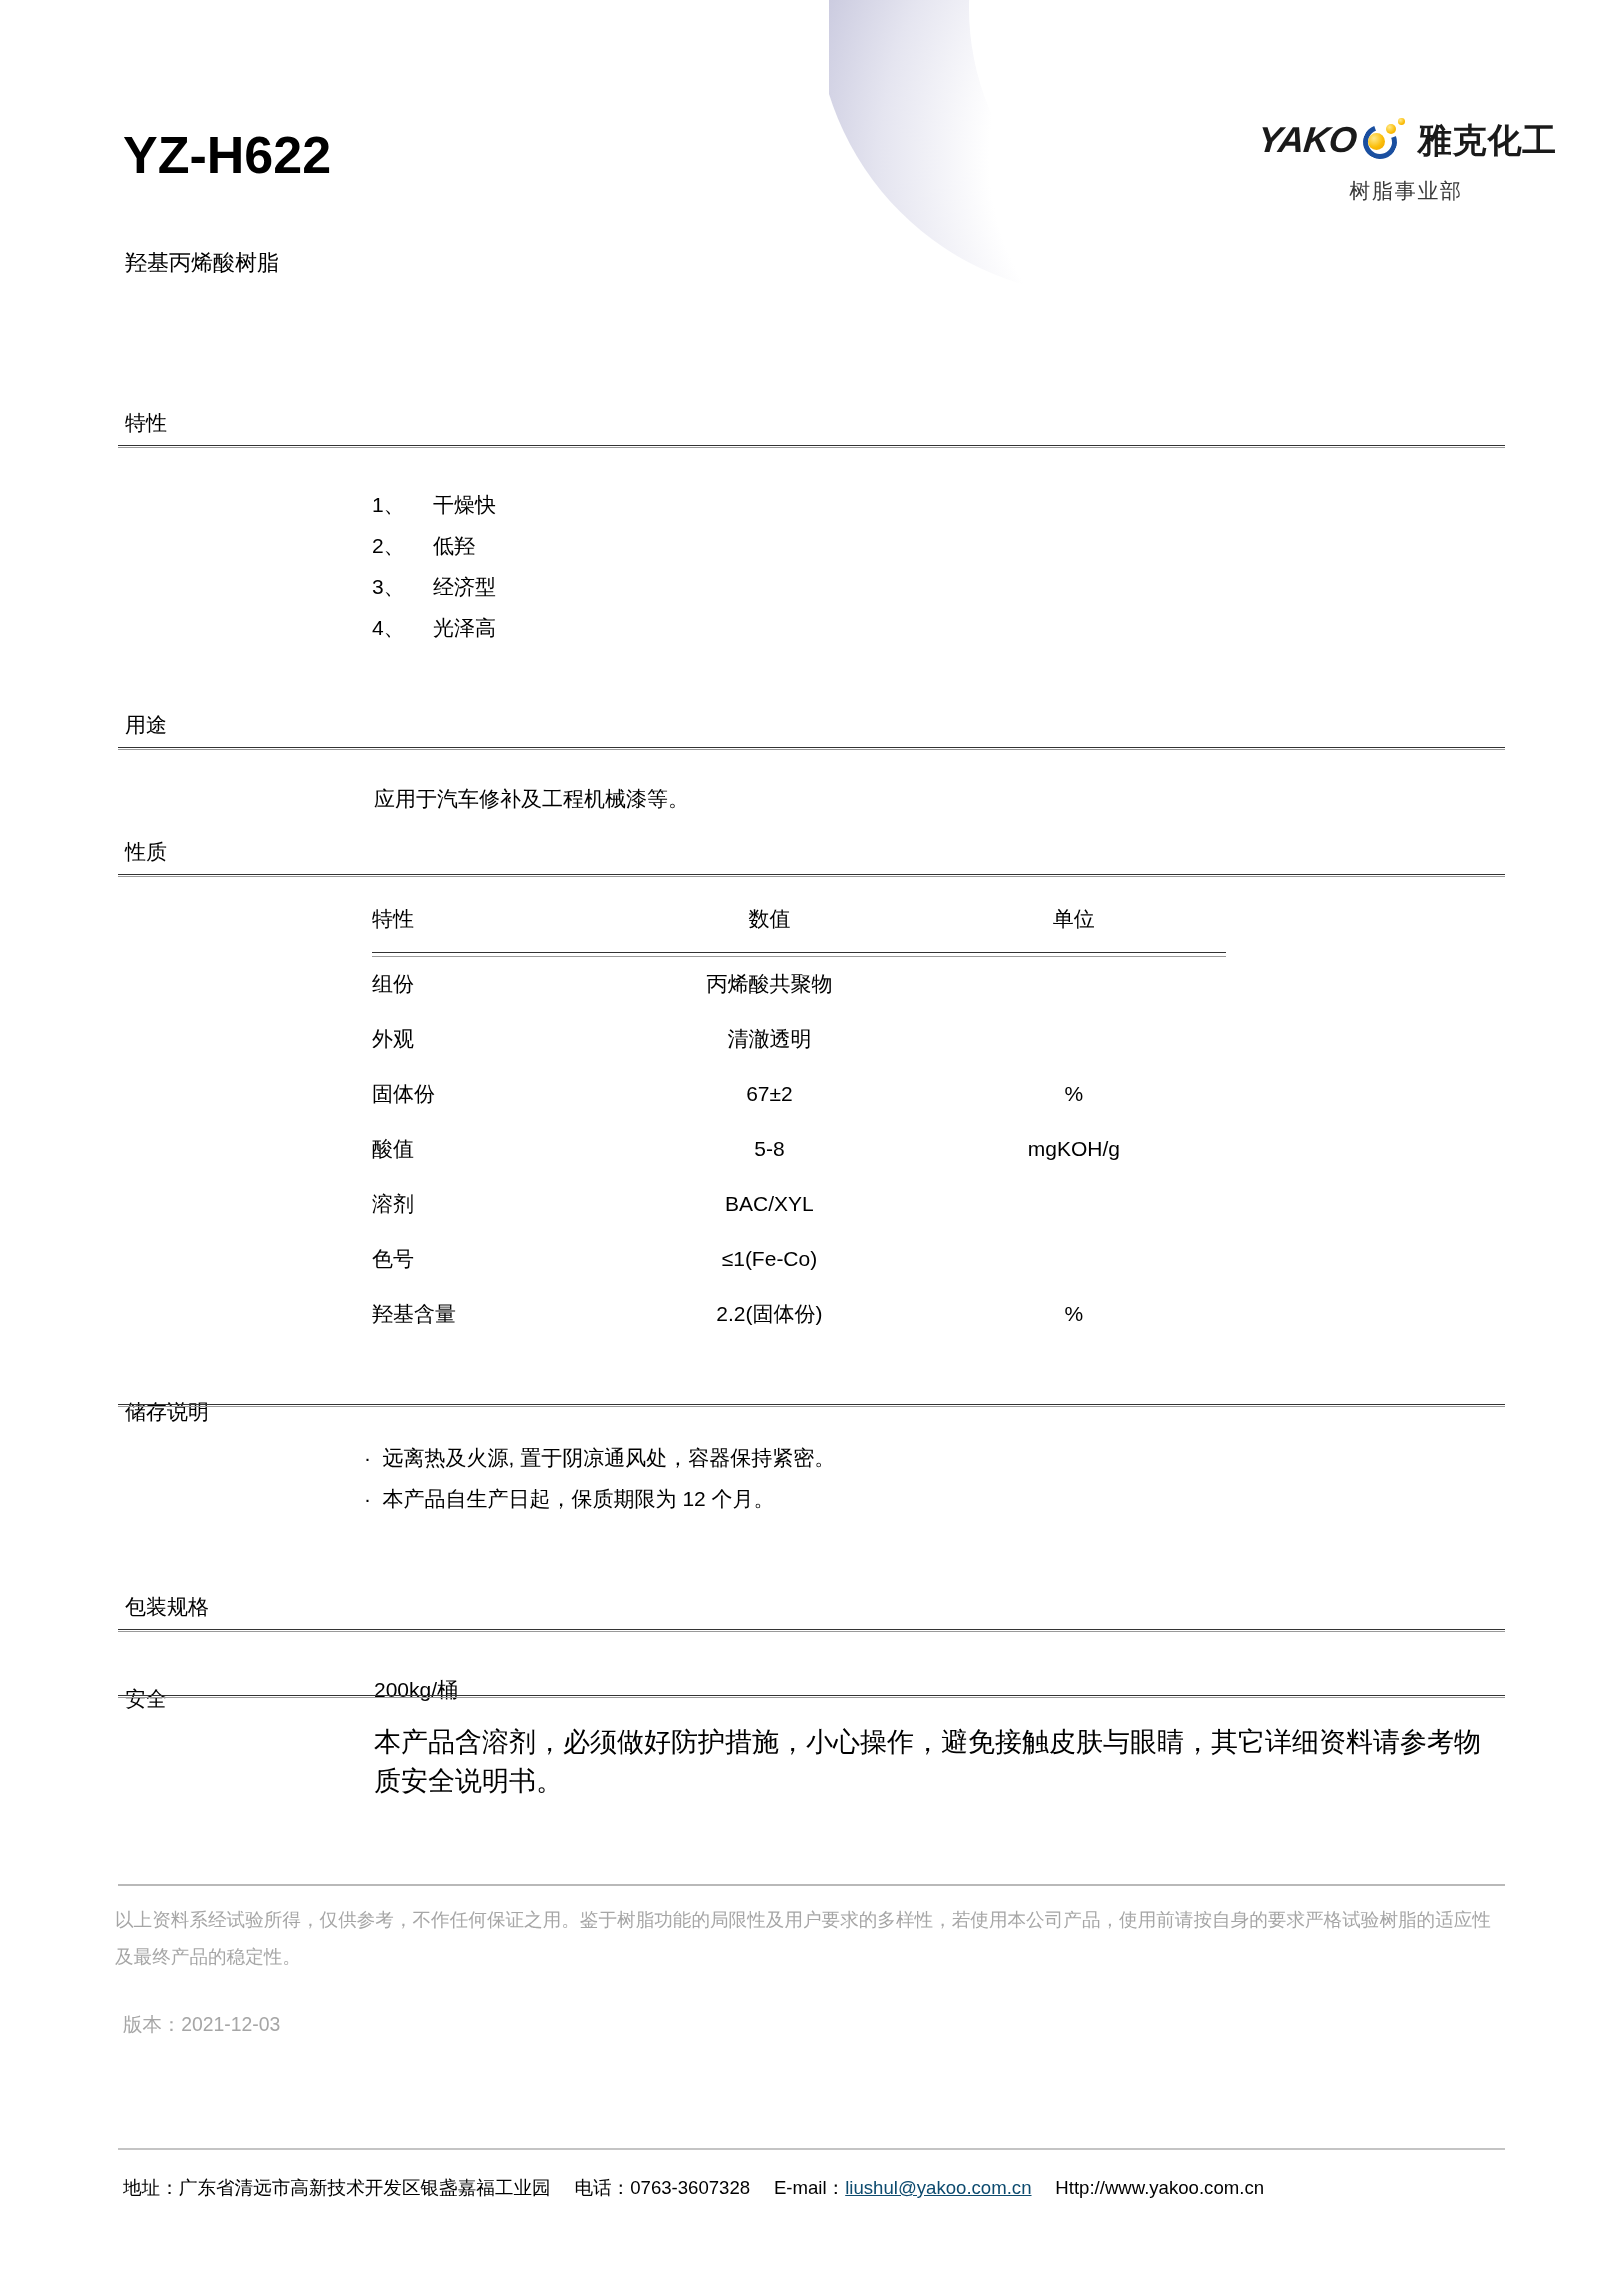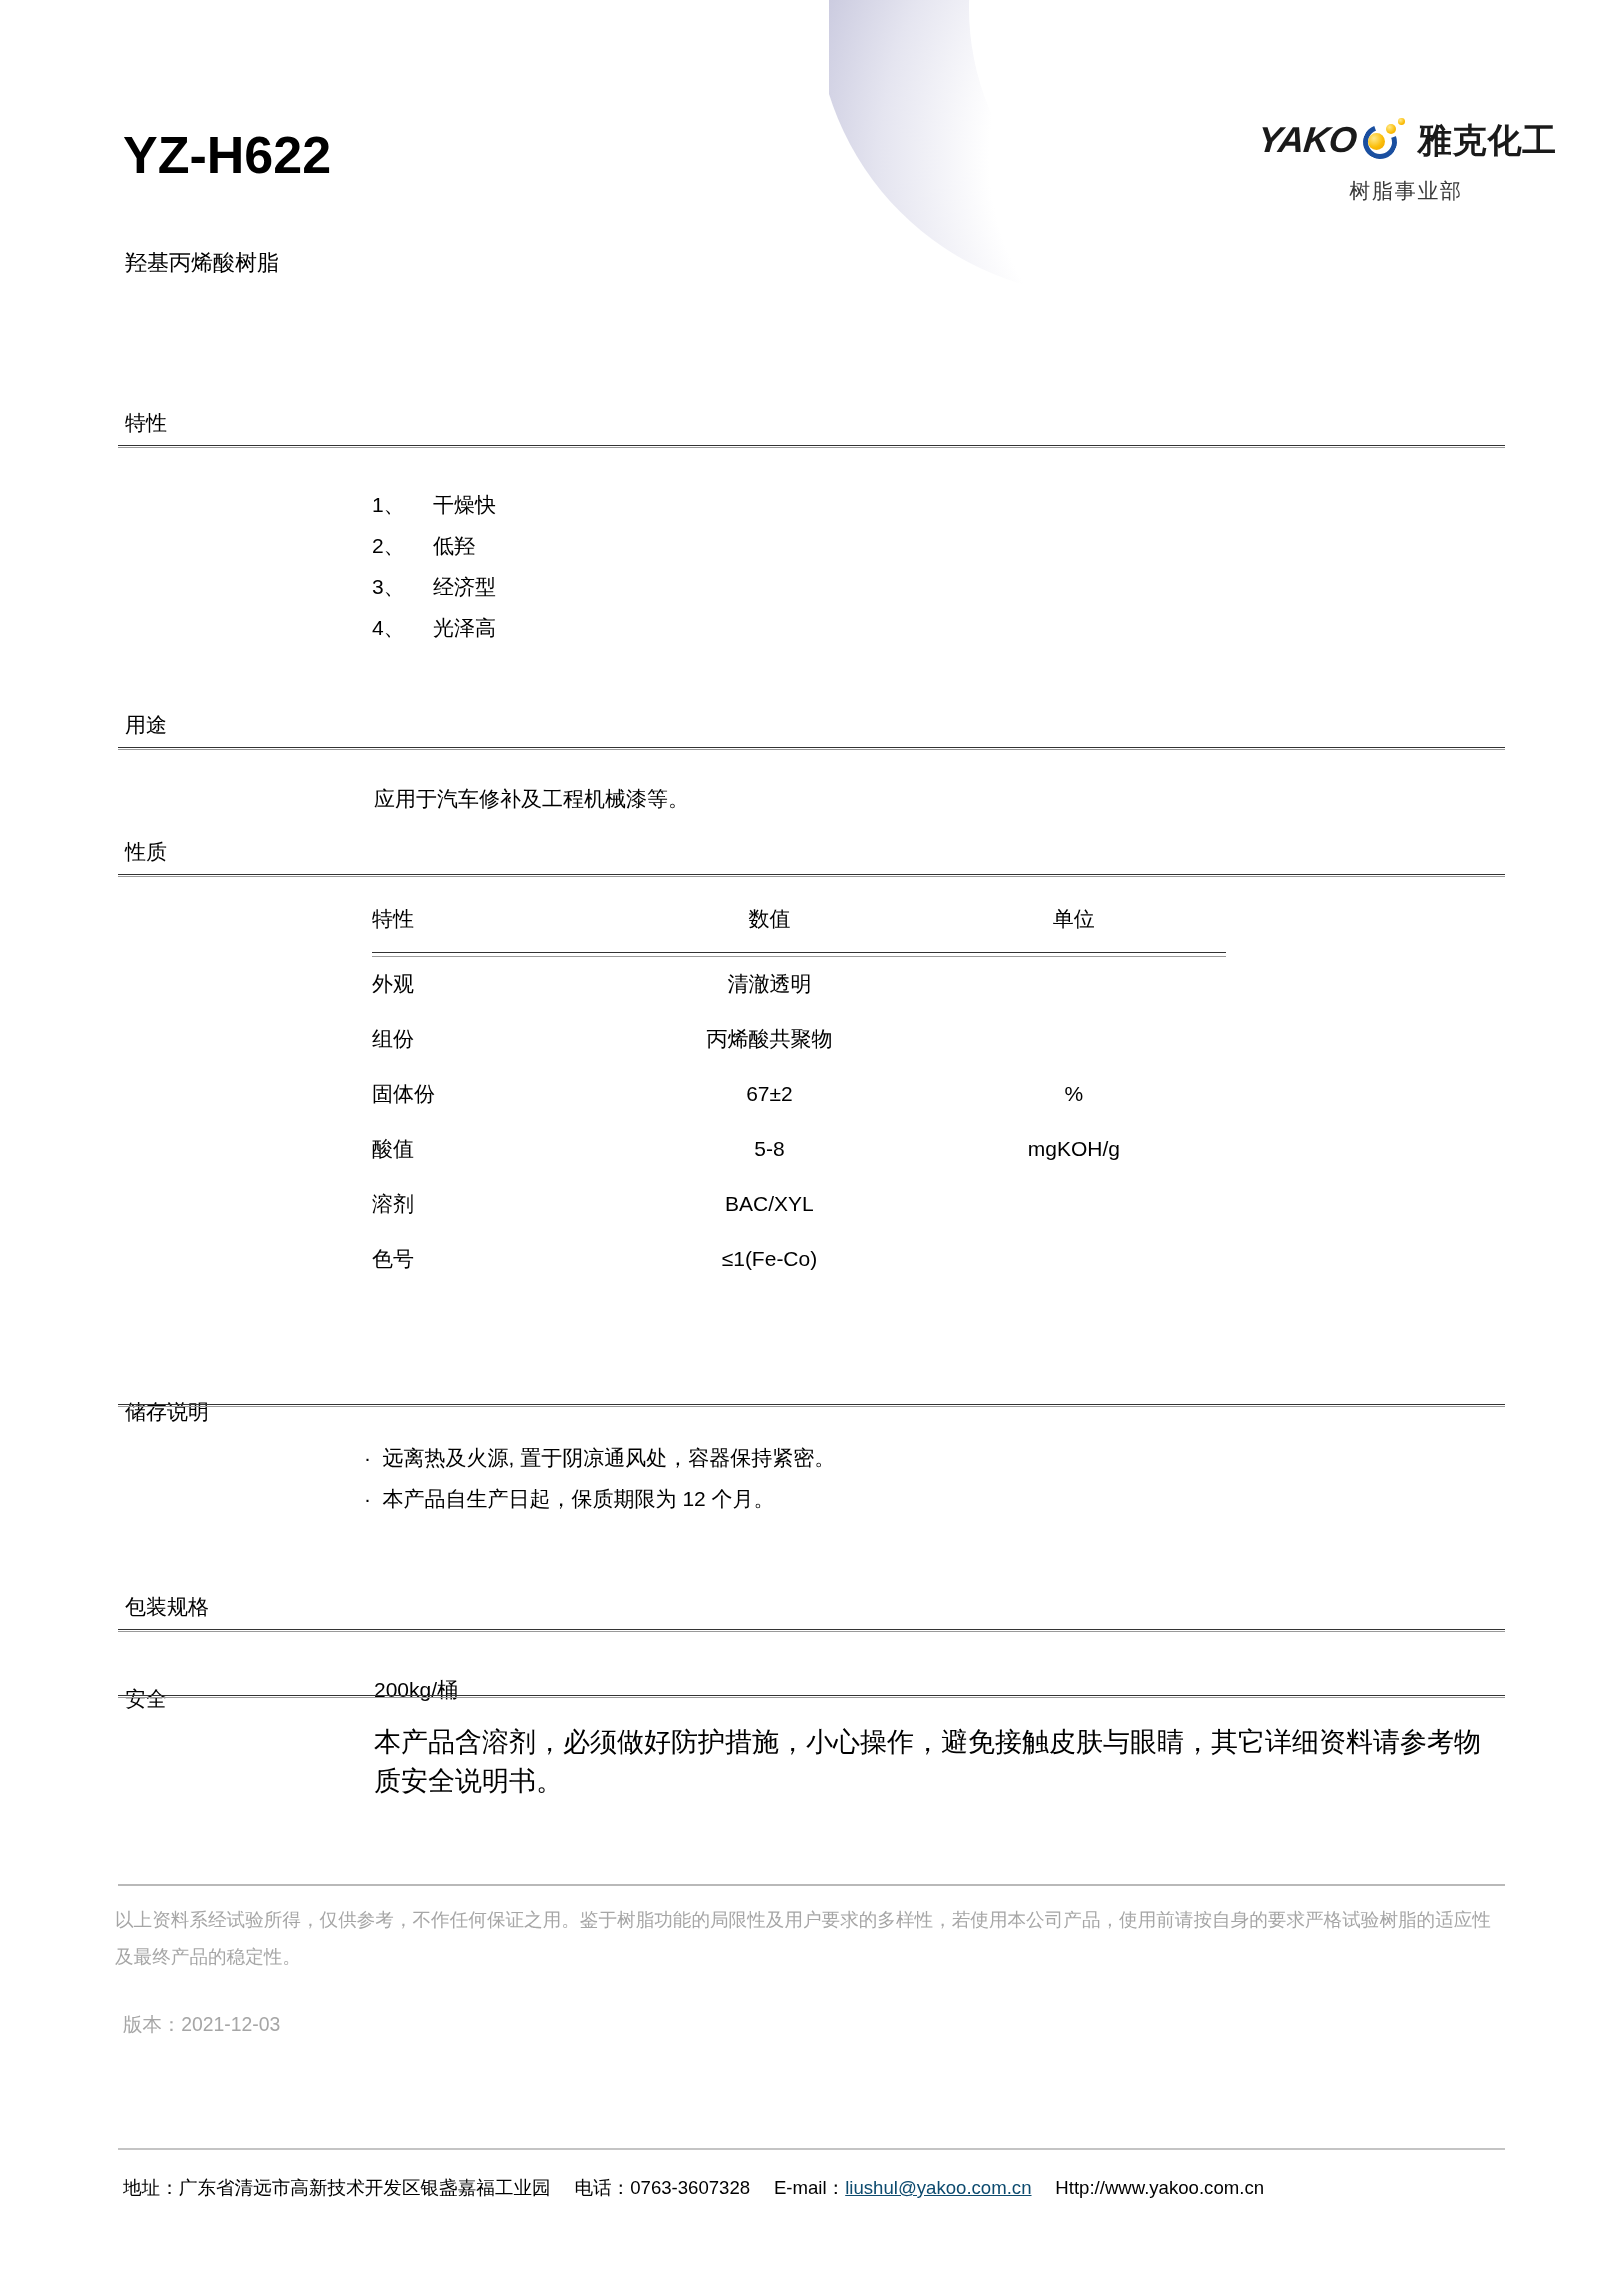--- a/index.html
+++ b/index.html
@@ -365,48 +365,53 @@
         <th class="col-name">特性</th>
         <th class="col-value">数值</th>
         <th class="col-unit">单位</th>
       </tr>
       <tr class="head-underline">
         <td colspan="3"></td>
       </tr>
     </thead>
     <tbody>
       <tr>
+        <td class="col-name">组份</td>
+        <td class="col-value">丙烯酸共聚物</td>
+        <td class="col-unit"></td>
+      </tr>
+      <tr>
         <td class="col-name">外观</td>
         <td class="col-value">清澈透明</td>
         <td class="col-unit"></td>
       </tr>
       <tr>
-        <td class="col-name">组份</td>
-        <td class="col-value">丙烯酸共聚物</td>
-        <td class="col-unit"></td>
-      </tr>
-      <tr>
         <td class="col-name">固体份</td>
         <td class="col-value">67±2</td>
         <td class="col-unit">%</td>
       </tr>
       <tr>
         <td class="col-name">酸值</td>
         <td class="col-value">5-8</td>
         <td class="col-unit">mgKOH/g</td>
       </tr>
       <tr>
         <td class="col-name">溶剂</td>
         <td class="col-value">BAC/XYL</td>
         <td class="col-unit"></td>
       </tr>
       <tr>
         <td class="col-name">色号</td>
         <td class="col-value">≤1(Fe-Co)</td>
         <td class="col-unit"></td>
+      </tr>
+      <tr>
+        <td class="col-name">羟基含量</td>
+        <td class="col-value">2.2(固体份)</td>
+        <td class="col-unit">%</td>
       </tr>
     </tbody>
   </table>
 
   <div class="section-head" style="top:1401px;text-align:center;">储存说明</div>
   <div class="rule" style="top:1404px;"></div>
 
   <div class="storage-list">
     <div class="storage-item">
       <span class="storage-dot">·</span>

